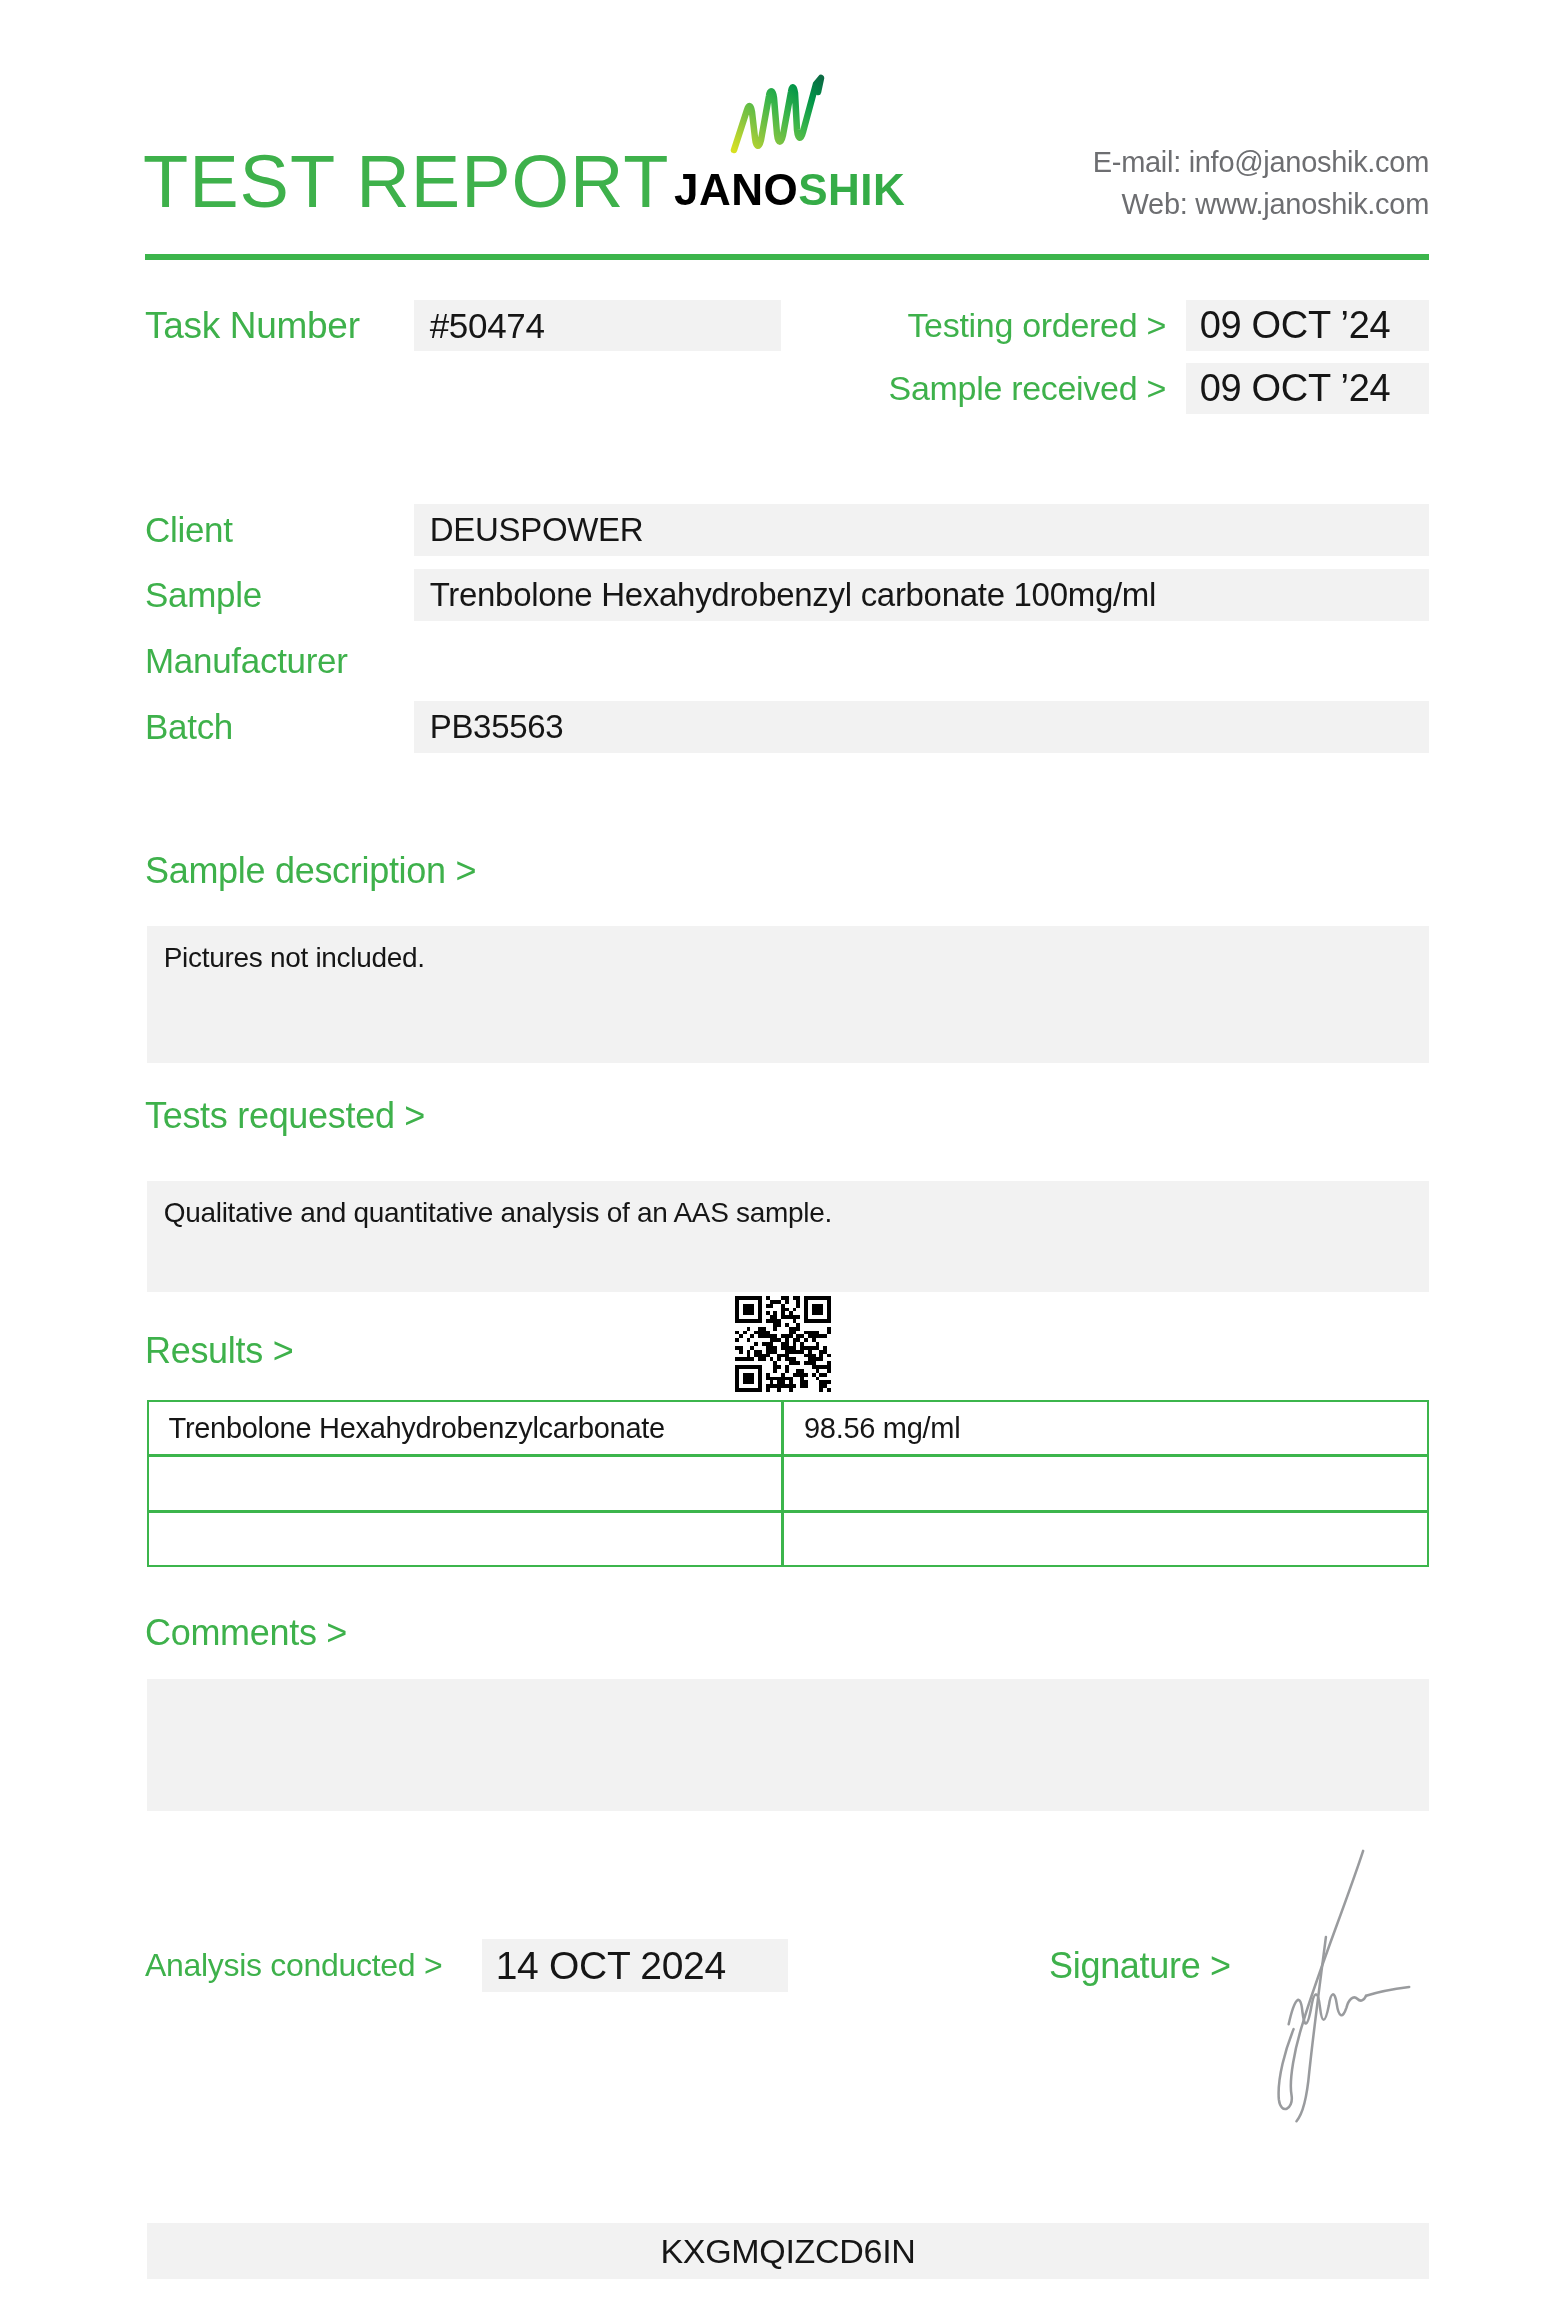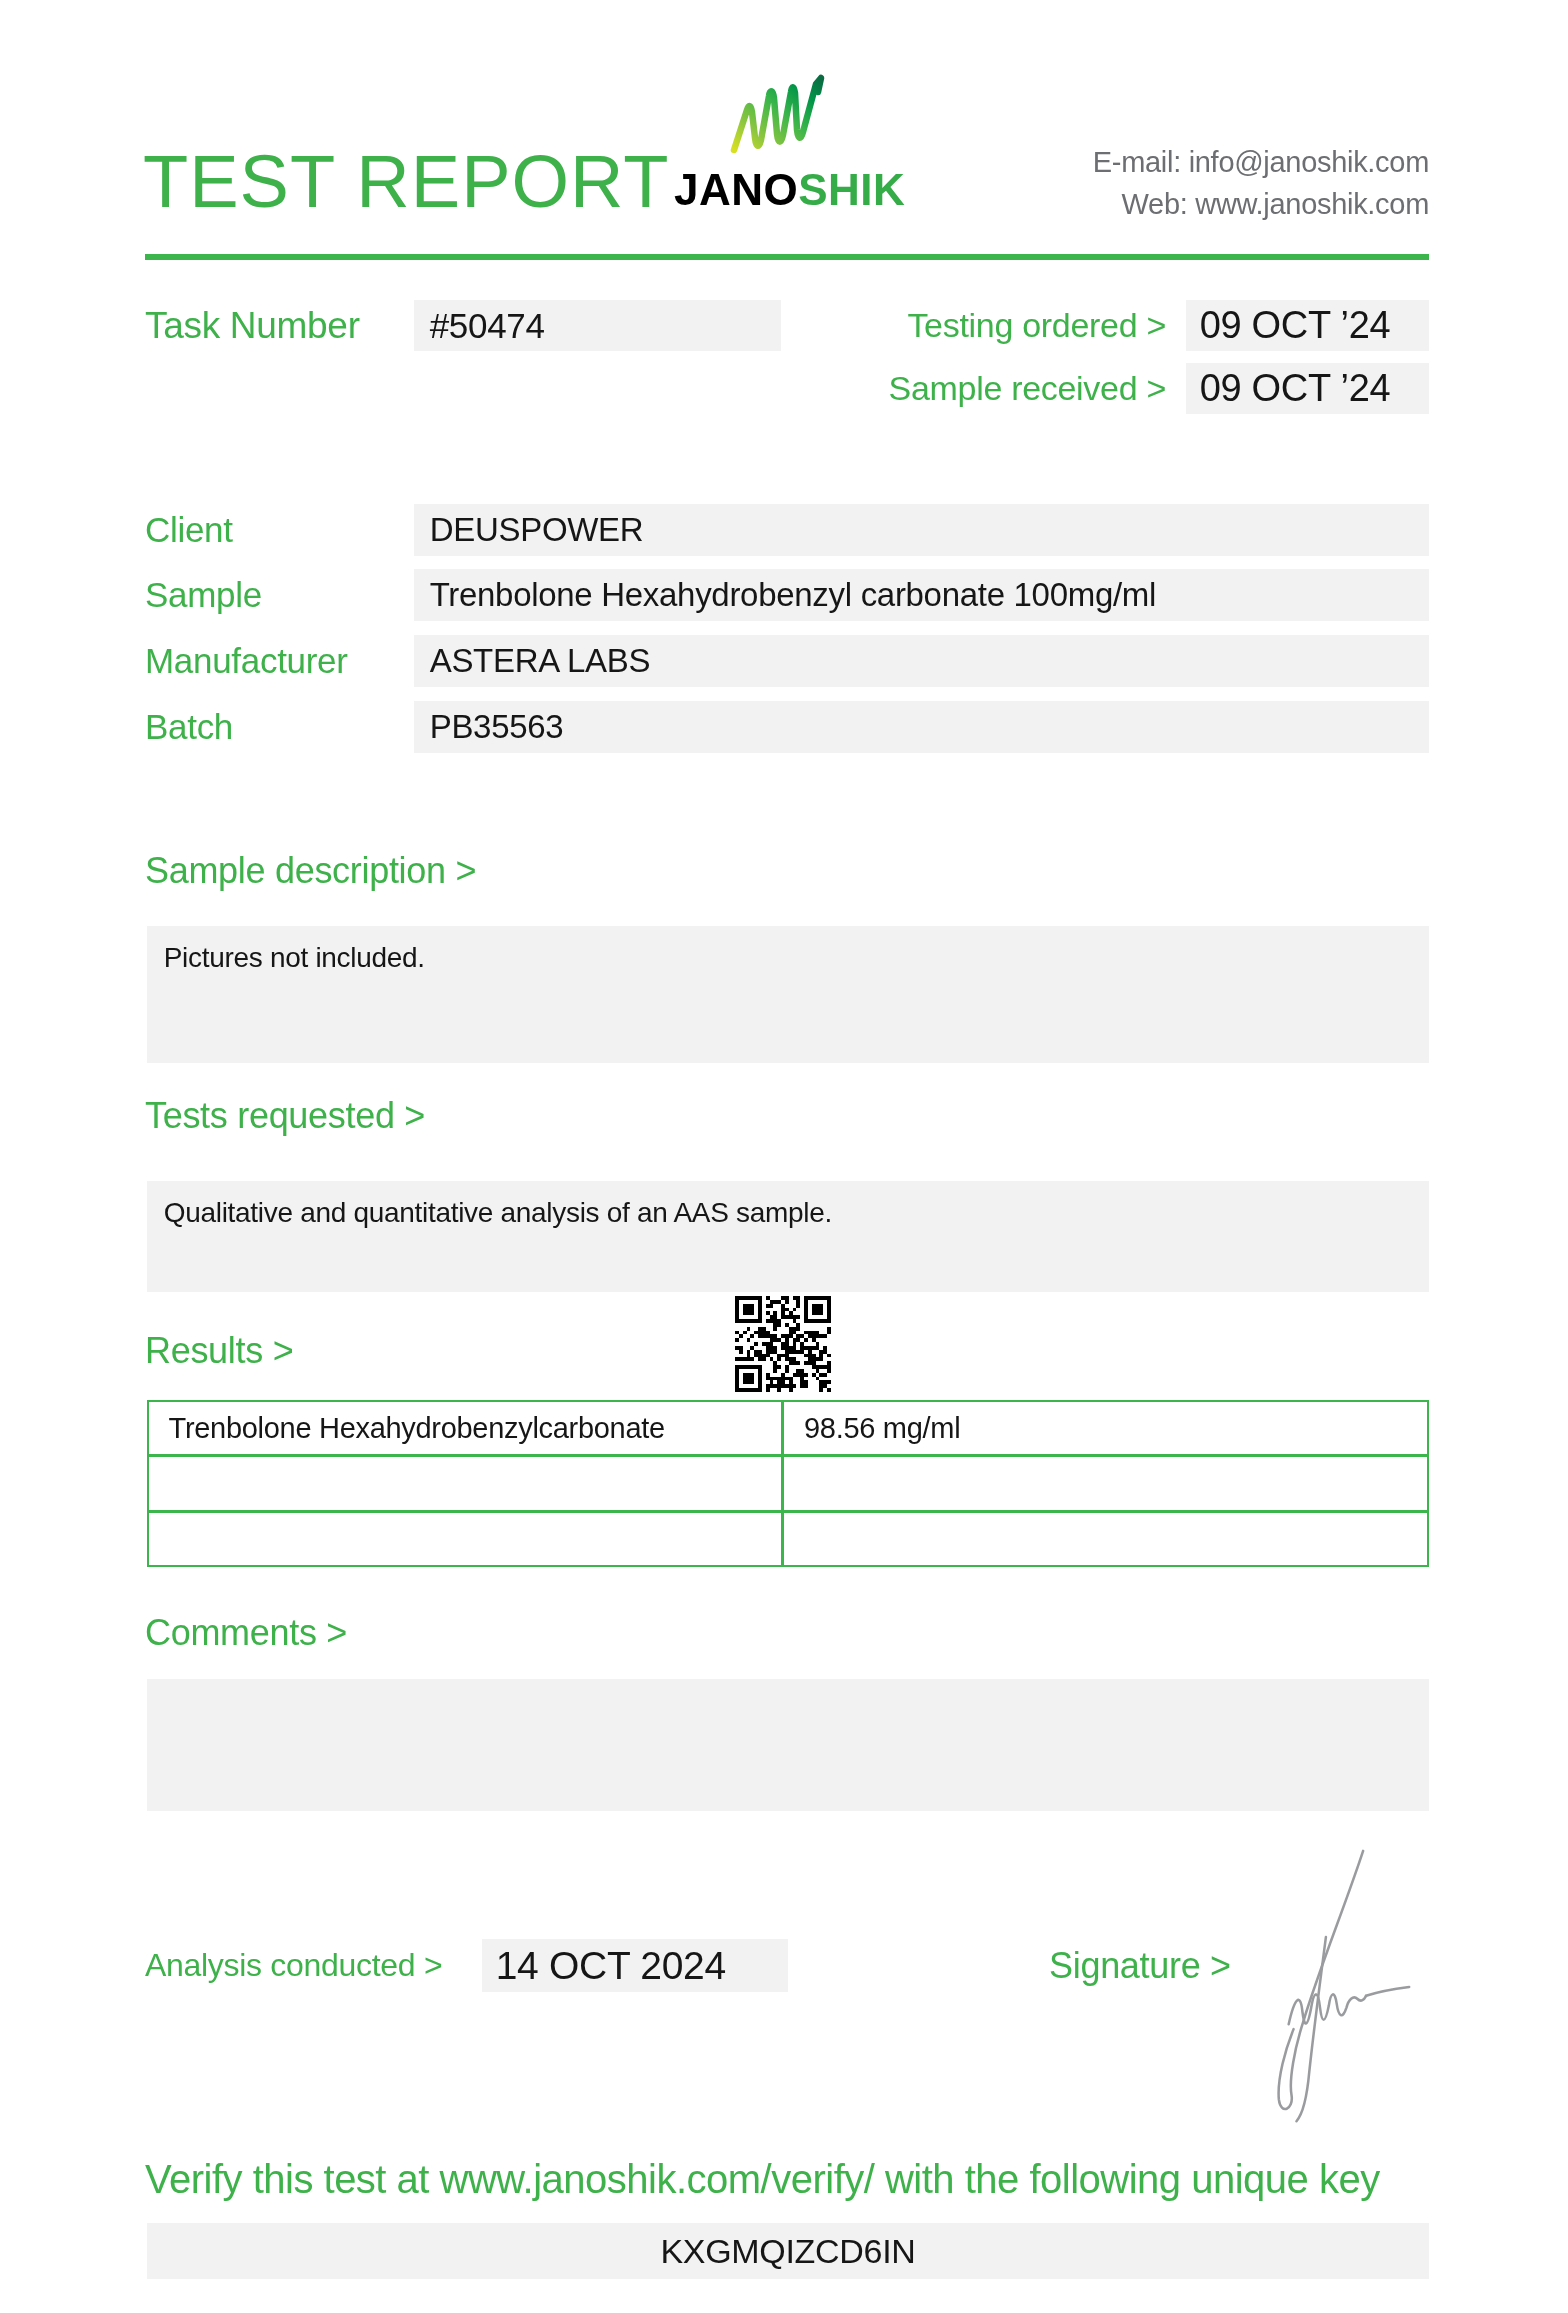--- a/index.html
+++ b/index.html
@@ -112,21 +112,20 @@
   <div class="abs d-label1 green">Testing ordered  &gt;</div>
   <div class="abs d-val1 graybox">09 OCT ’24</div>
   <div class="abs d-label2 green">Sample received &gt;</div>
   <div class="abs d-val2 graybox">09 OCT ’24</div>
 
   <div class="abs row-label green r0">Client</div>
   <div class="abs row-value graybox r0">DEUSPOWER</div>
   <div class="abs row-label green r1">Sample</div>
   <div class="abs row-value graybox r1">Trenbolone Hexahydrobenzyl carbonate 100mg/ml</div>
   <div class="abs row-label green r2">Manufacturer</div>
-  <div class="abs row-value graybox r2">ASTERA LABS</div>
   <div class="abs row-label green r3">Batch</div>
   <div class="abs row-value graybox r3">PB35563</div>
 
   <div class="abs section-h h-desc">Sample description &gt;</div>
   <div class="abs bigbox graybox b-desc">Pictures not included.</div>
 
   <div class="abs section-h h-tests">Tests requested &gt;</div>
   <div class="abs bigbox graybox b-tests">Qualitative and quantitative analysis of an AAS sample.</div>
 
   <div class="abs qr">
@@ -160,17 +159,16 @@
     <svg width="162" height="289" viewBox="0 0 165 295" fill="none">
       <g stroke="#8f9194" stroke-width="2.6" stroke-linecap="round" fill="none" opacity="0.9">
         <path d="M101 8 C84 60 55 132 40 182 C31 210 25 242 28 258 C30 272 17 278 15 262 C13 240 22 210 30 190"></path>
         <path d="M63 96 C57 142 50 196 46 234 C44 256 40 276 33 284"></path>
         <path d="M25 185 C31 158 37 152 39 172 C41 188 44 190 48 168 C51 150 55 150 57 168 C59 184 62 186 66 166 C68 152 72 150 74 164 C76 178 80 180 84 168 C86 160 91 155 95 159 C99 163 102 160 104 156"></path>
         <path d="M104 156 C116 152 132 149 148 147"></path>
       </g>
     </svg>
   </div>
 
-  <div class="abs verify-line">Verify this test at www.janoshik.com/verify/ with the following unique key</div>
   <div class="abs key-box graybox">KXGMQIZCD6IN</div>
 
 </div>
 
 
 </body></html>

